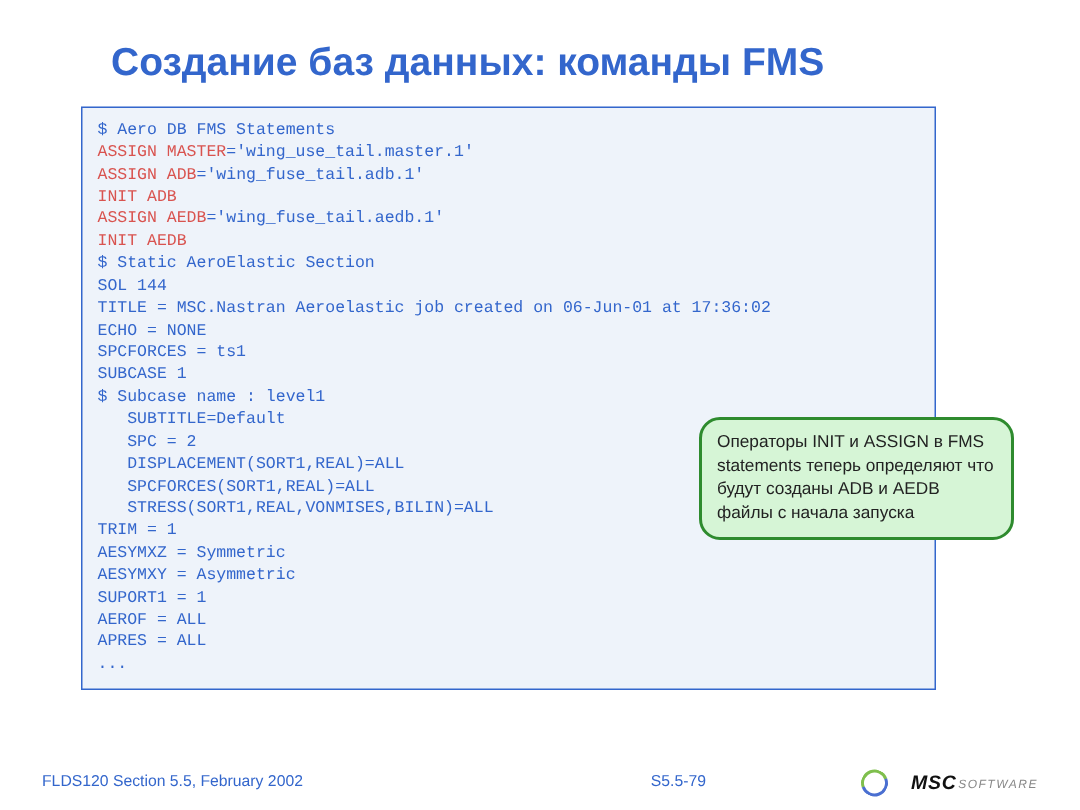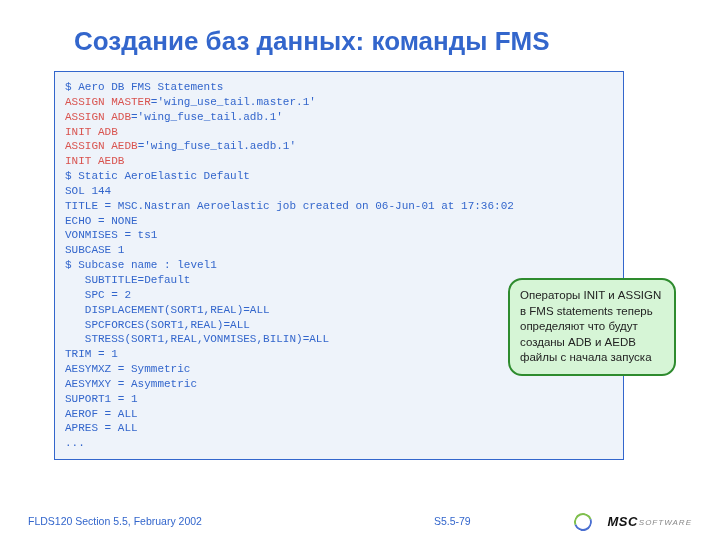--- a/index.html
+++ b/index.html
@@ -34,21 +34,21 @@
     color: #3366cc;
     white-space: pre;
     width: 570px;
     margin-left: 6px;
   }
   .code-box .accent { color: #d9534f; }
   .callout {
     position: absolute;
     right: 44px;
     top: 278px;
-    width: 168px;
+    width: 210px;
     background: #d6f5d6;
     border: 2px solid #2e8b2e;
     border-radius: 14px;
     padding: 8px 10px;
     font-size: 11.5px;
     color: #222;
     line-height: 1.35;
     font-family: Arial, sans-serif;
   }
   .footer {
@@ -117,25 +117,25 @@
 
 <div class="slide">
   <h1 class="title">Создание баз данных: команды FMS</h1>
 
   <div class="code-box"><span>$ Aero DB FMS Statements</span>
 <span class="accent">ASSIGN MASTER</span><span>='wing_use_tail.master.1'</span>
 <span class="accent">ASSIGN ADB</span><span>='wing_fuse_tail.adb.1'</span>
 <span class="accent">INIT ADB</span>
 <span class="accent">ASSIGN AEDB</span><span>='wing_fuse_tail.aedb.1'</span>
 <span class="accent">INIT AEDB</span>
-<span>$ Static AeroElastic Default</span>
+<span>$ Static AeroElastic Section</span>
 <span>SOL 144</span>
 <span>TITLE = MSC.Nastran Aeroelastic job created on 06-Jun-01 at 17:36:02</span>
 <span>ECHO = NONE</span>
-<span>VONMISES = ts1</span>
+<span>SPCFORCES = ts1</span>
 <span>SUBCASE 1</span>
 <span>$ Subcase name : level1</span>
 <span>   SUBTITLE=Default</span>
 <span>   SPC = 2</span>
 <span>   DISPLACEMENT(SORT1,REAL)=ALL</span>
 <span>   SPCFORCES(SORT1,REAL)=ALL</span>
 <span>   STRESS(SORT1,REAL,VONMISES,BILIN)=ALL</span>
 <span>TRIM = 1</span>
 <span>AESYMXZ = Symmetric</span>
 <span>AESYMXY = Asymmetric</span>

